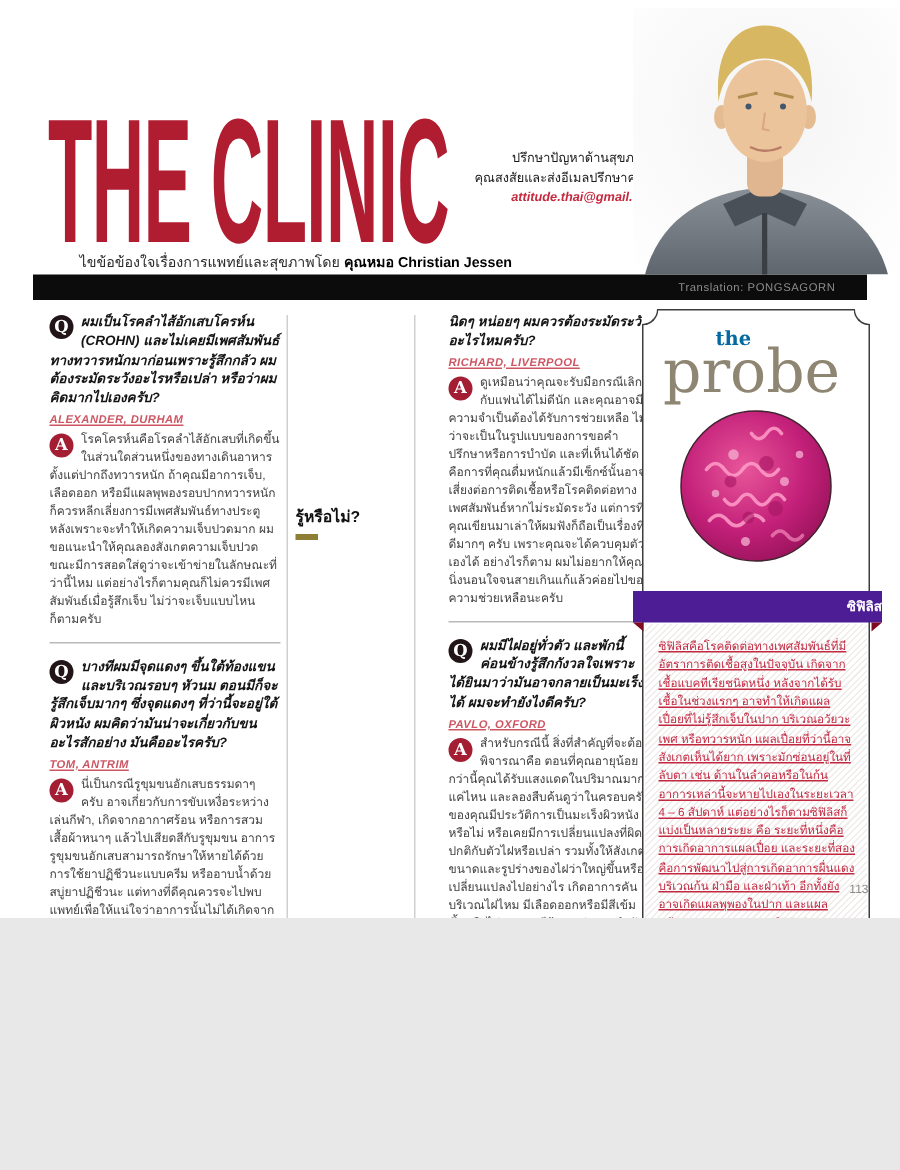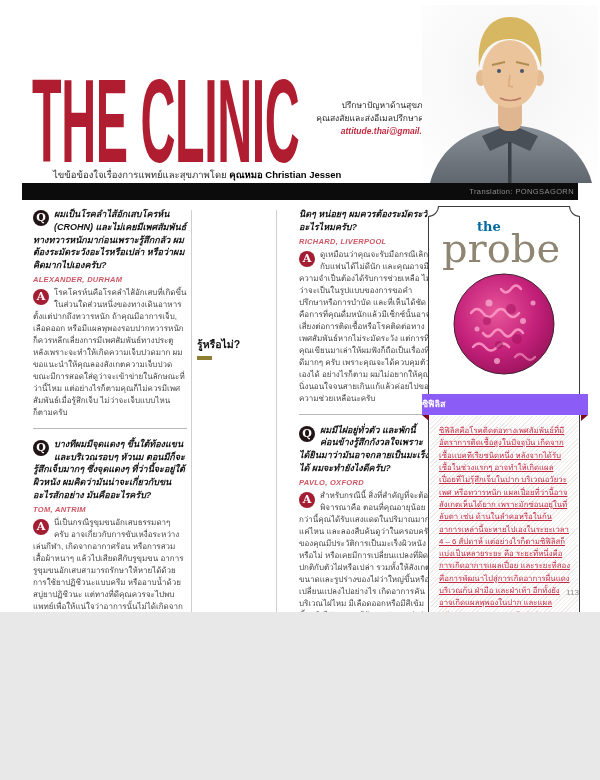--- a/index.html
+++ b/index.html
@@ -15,39 +15,39 @@
     font-size:118px; line-height:1; font-weight:bold; letter-spacing:-1px;
     color:#b01c30; white-space:nowrap;
     transform:scaleX(.41); transform-origin:left top;
   }
   .tagline { position:absolute; left:33px; top:167px; font-size:9.5px; color:#2b2b2b;margin-left:20px; }
   .tagline b { color:#000; }
   .contact { position:absolute; left:295px; top:99px; width:190px; text-align:center;
              font-size:8.5px; line-height:1.55; color:#1a1a1a; }
   .contact .email { color:#c5293e; font-style:italic; font-weight:bold; }
   .blackbar { position:absolute; left:22px; top:183px; width:556px; height:17px; background:#0c0c0c; }
-  .translation { position:absolute; right:4px; top:4px; font-size:7.5px; color:#8d8d8d; letter-spacing:.4px;margin-left:36px; }
+  .translation { position:absolute; right:21px; top:4px; font-size:7.5px; color:#8d8d8d; letter-spacing:.4px;margin-left:36px; }
   .photo { position:absolute; left:422px; top:5px; width:176px; height:178px; }
   
   .vdiv { position:absolute; top:210px; width:1px; height:518px; background:#cfcfcf; }
   #vdiv1 { left:191px; } #vdiv2 { left:276px; }
   .col { position:absolute; top:208px; }
   #col1 { left:33px; width:154px; }
   #col2 { left:284px; width:134px;margin-left:15px; }
   .question { font-weight:bold; font-style:italic; font-size:9px; line-height:1.42; color:#141414; }
   .qicon,.aicon {
     float:left; width:16px; height:16px; border-radius:50%;
     color:#fff; text-align:center; line-height:16px; font-size:11px; font-weight:bold;
     font-style:normal; font-family:"DejaVu Serif","Liberation Serif",serif;
     margin:2px 5px 0 0;
   }
   .qicon { background:#221518; }
   .aicon { background:#a31d33; }
   .author { clear:left; color:#cd5663; font-size:7.5px; font-weight:bold; font-style:italic;
-            letter-spacing:.3px; margin:3px 0 3px; }
+            letter-spacing:.3px; margin:3px 0 3px;text-decoration:underline; }
   .answer { clear:left; font-size:8px; line-height:1.5; color:#3f3f3f; }
   .sep { clear:both; border-top:1px solid #b9b9b9; margin:9px 0; height:0; }
   .endmark { color:#a31d33; font-size:6px; margin-left:3px; vertical-align:1px; }
   
   #tipcol { position:absolute; left:197px; top:336px; width:73px; }
   .tip-head { font-weight:bold; font-size:10.5px; color:#101010; }
   .tip-dash { width:15px; height:4px; background:#8e7f35; margin:3px 0 7px; }
   .tip-body { font-size:8px; line-height:1.62; color:#c22840; font-weight:bold; }
   
   #probe { position:absolute; left:428px; top:206px; width:152px; height:502px;
@@ -57,22 +57,22 @@
   .pc.tr { top:-1px; right:-1px; border-left:1px solid #3c3c3c; border-bottom:1px solid #3c3c3c; border-bottom-left-radius:12px; }
   .pc.bl { bottom:-1px; left:-1px; border-right:1px solid #3c3c3c; border-top:1px solid #3c3c3c; border-top-right-radius:12px; }
   .pc.br { bottom:-1px; right:-1px; border-left:1px solid #3c3c3c; border-top:1px solid #3c3c3c; border-top-left-radius:12px; }
   .probe-the { font-family:"DejaVu Serif","Liberation Serif",serif; font-weight:bold;
                color:#0369a1; font-size:13px; margin:13px 0 0 48px; line-height:1; position:relative; z-index:2;}
   .probe-title { font-family:"DejaVu Serif","Liberation Serif",serif; font-weight:normal;
                  color:#8e8672; font-size:40px; line-height:.78; margin-left:13px; letter-spacing:0px; position:relative; z-index:2;}
   .probe-img { display:block; margin:9px auto 0; position:relative; z-index:2; }
   .probe-texture { position:absolute; left:1px; right:1px; top:209px; bottom:1px; z-index:0;
       background:repeating-linear-gradient(135deg, rgba(150,125,115,.14) 0 1px, rgba(255,255,255,0) 1px 3px); }
-  .ribbon { position:absolute; left:-7px; top:187px; width:166px; height:21px; background:#8b5cf6;
-            color:#fff; font-weight:bold; font-size:9px; text-align:left; line-height:21px; z-index:3; }
+  .ribbon { position:absolute; left:-7px; top:187px; width:166px; height:21px; background:#4c1d95;
+            color:#fff; font-weight:bold; font-size:9px; text-align:right; line-height:21px; z-index:3; }
   .fold { position:absolute; width:0; height:0; top:21px; }
   .fold.l { left:0; border-right:7px solid #7e0b20; border-bottom:6px solid transparent; }
   .fold.r { right:0; border-left:7px solid #7e0b20; border-bottom:6px solid transparent; }
   .probe-body { position:absolute; left:10px; right:9px; top:218px; z-index:1;
                 font-size:7.8px; line-height:1.58; color:#c22840;text-decoration:underline; }
   .pageno { position:absolute; right:21px; bottom:15px; font-size:8px; color:#8a8a8a; }
 </style>
 </head>
 <body>
 

